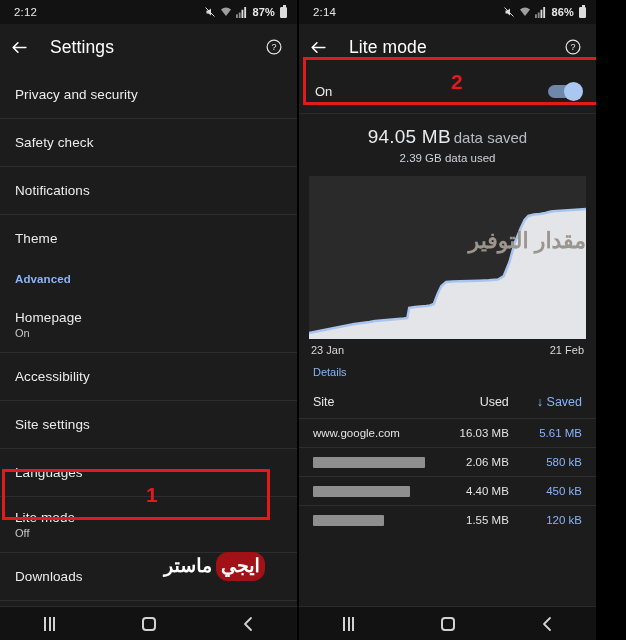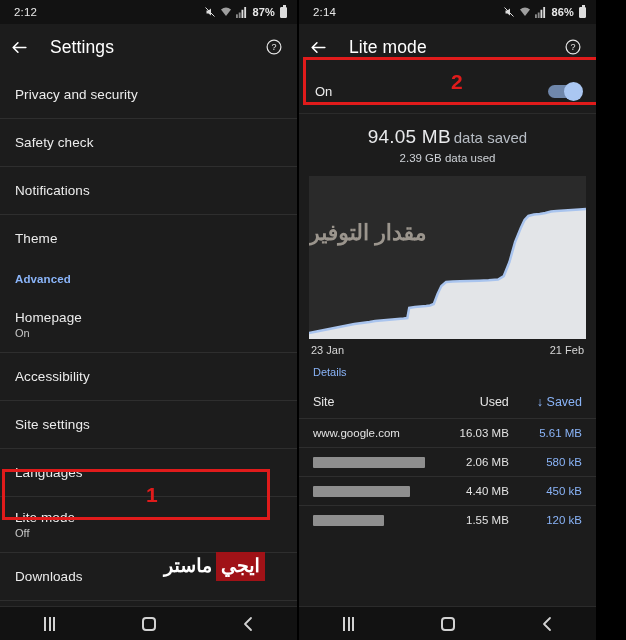--- a/index.html
+++ b/index.html
@@ -150,20 +150,21 @@
     align-items: center;
     z-index: 30;
     direction: rtl;
     font-size: 19px;
     font-weight: 700;
   }
   .watermark .wm-red {
     background: #a01217;
     color: #ffffff;
     padding: 2px 5px 4px 5px;
+    border-radius: 12px;
   }
   .watermark .wm-white {
     color: #ffffff;
     padding: 2px 4px 4px 4px;
   }
 
   
   .navbar {
     position: absolute;
     bottom: 0; left: 0;
@@ -254,22 +255,22 @@
   .chart-wrap {
     margin: 4px 10px 0 10px;
     position: relative;
     height: 163px;
     background: #2a2a2a;
     overflow: hidden;
   }
   .chart-wrap svg { display: block; width: 100%; height: 100%; }
   .chart-overlay {
     position: absolute;
-    top: 44px; left: 0; right: 0;
-    text-align: left;
+    top: 52px; left: 0; right: 0;
+    text-align: right;
     font-size: 22px;
     font-weight: 700;
     color: #9b958d;
     direction: rtl;
     letter-spacing: .5px;
     pointer-events: none;
   }
   .chart-dates {
     display: flex;
     justify-content: space-between;

